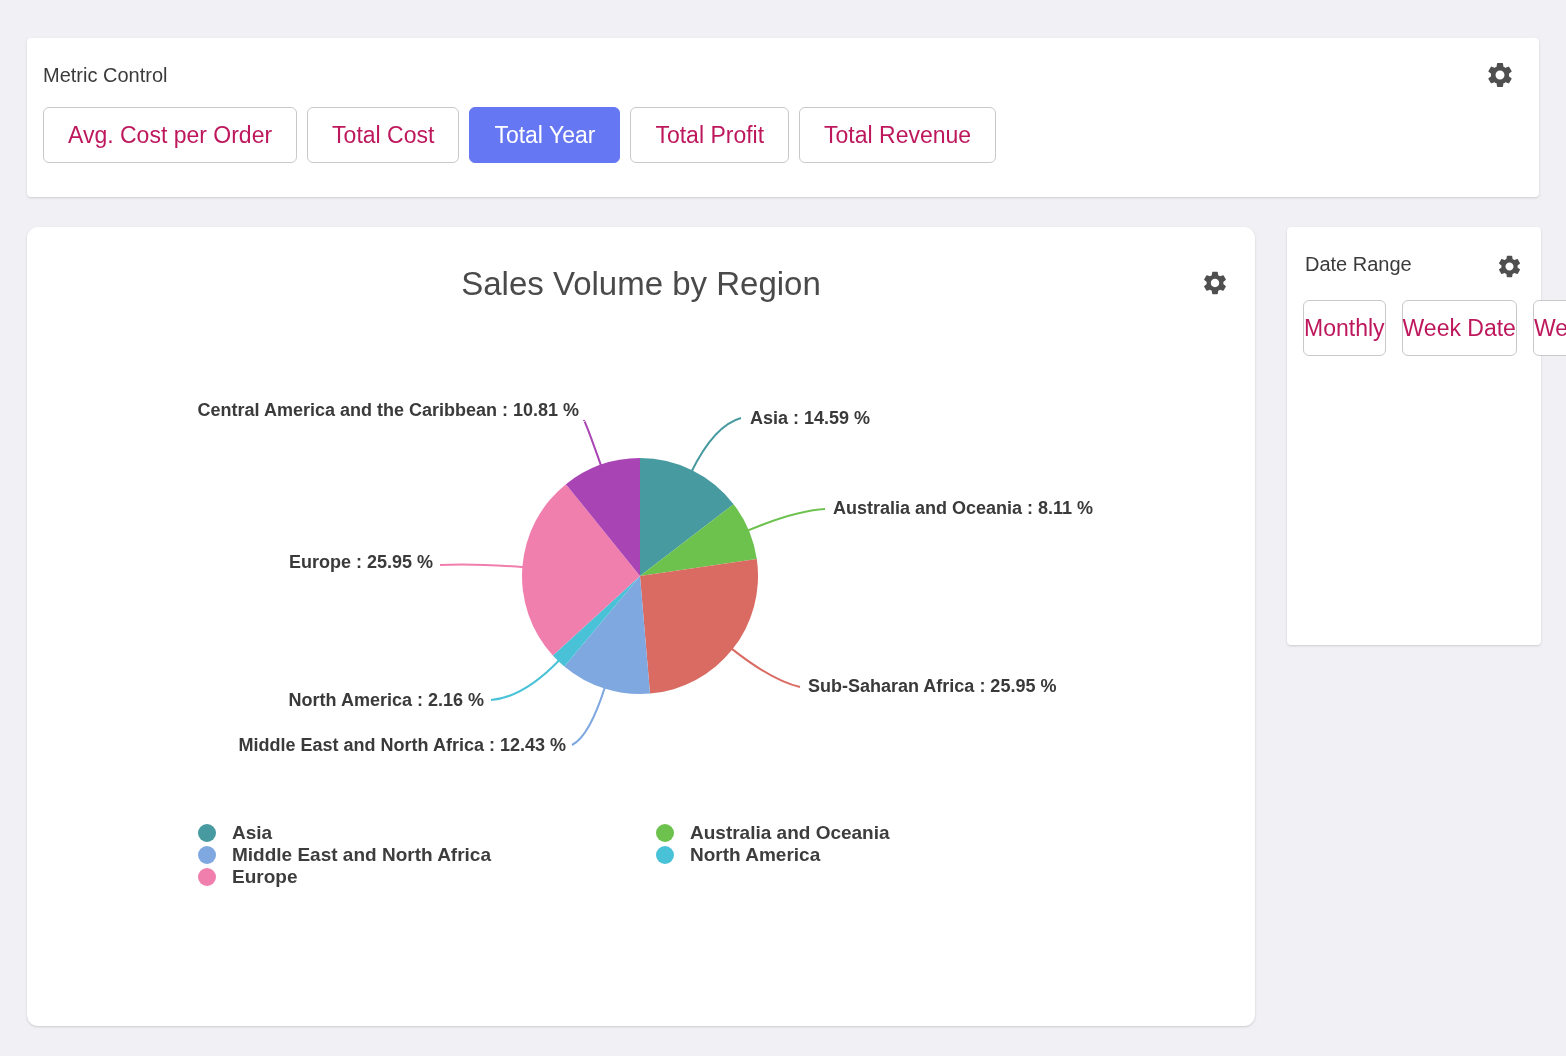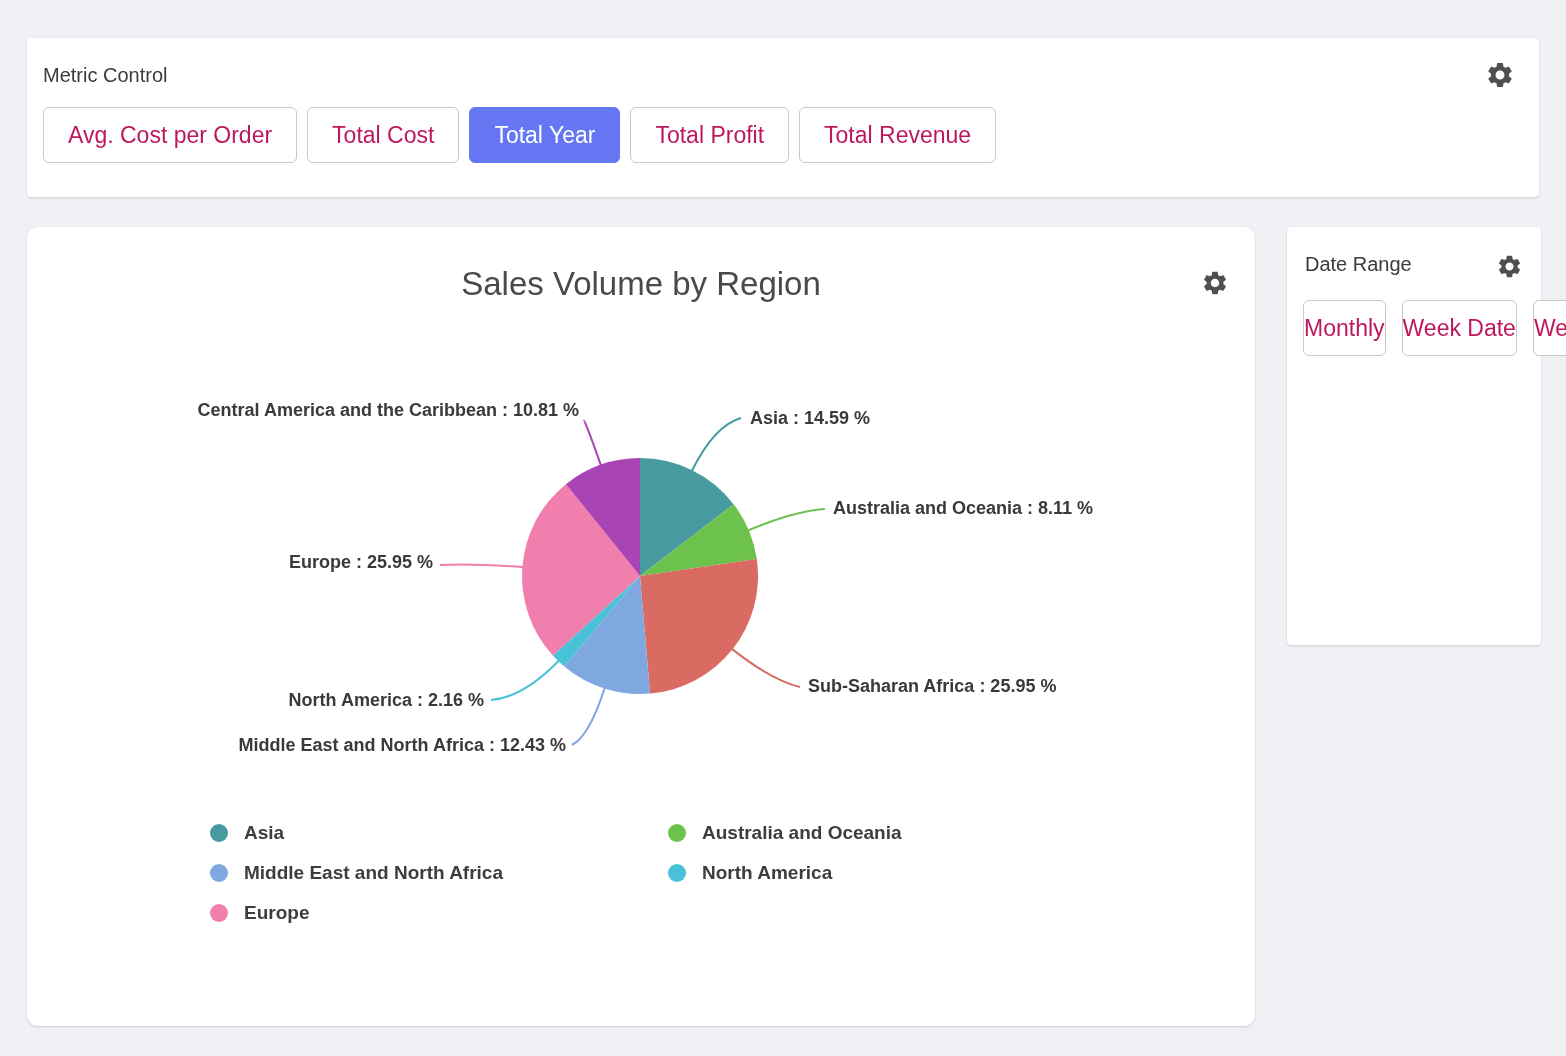--- a/index.html
+++ b/index.html
@@ -35,22 +35,22 @@
   
   #chart-card { left:27px; top:227px; width:1228px; height:799px;border-radius:11px; }
   .chart-gear { position:absolute; top:42px; right:26px; cursor:pointer; line-height:0; }
   .chart-title {
     text-align:center; font-size:33px; font-weight:400; color:#4a4a4a;
     margin:38px 0 0 0; line-height:38px;
   }
   #pie-svg { display:block; margin-top:85px; }
   .pie-label { font-family:"Liberation Sans","DejaVu Sans",sans-serif; font-size:18px; font-weight:bold; fill:#3a3a3a; }
   .legend {
-    position:absolute; left:183px; top:595px;
-    display:grid; grid-template-columns:458px auto; row-gap:18px;
+    position:absolute; left:171px; top:595px;
+    display:grid; grid-template-columns:458px auto; 
   }
   .legend-item { display:flex; align-items:center; gap:16px; cursor:pointer; }
   .legend-dot { width:18px; height:18px; border-radius:50%; flex:0 0 18px; }
   .legend-text { font-size:19px; font-weight:bold; color:#3d3d3d; white-space:nowrap; }
   
   #date-card { left:1287px; top:227px; width:254px; height:418px; }
   .date-header {
     display:flex; justify-content:space-between; align-items:flex-start;
     padding:26px 18px 0 18px;
   }

